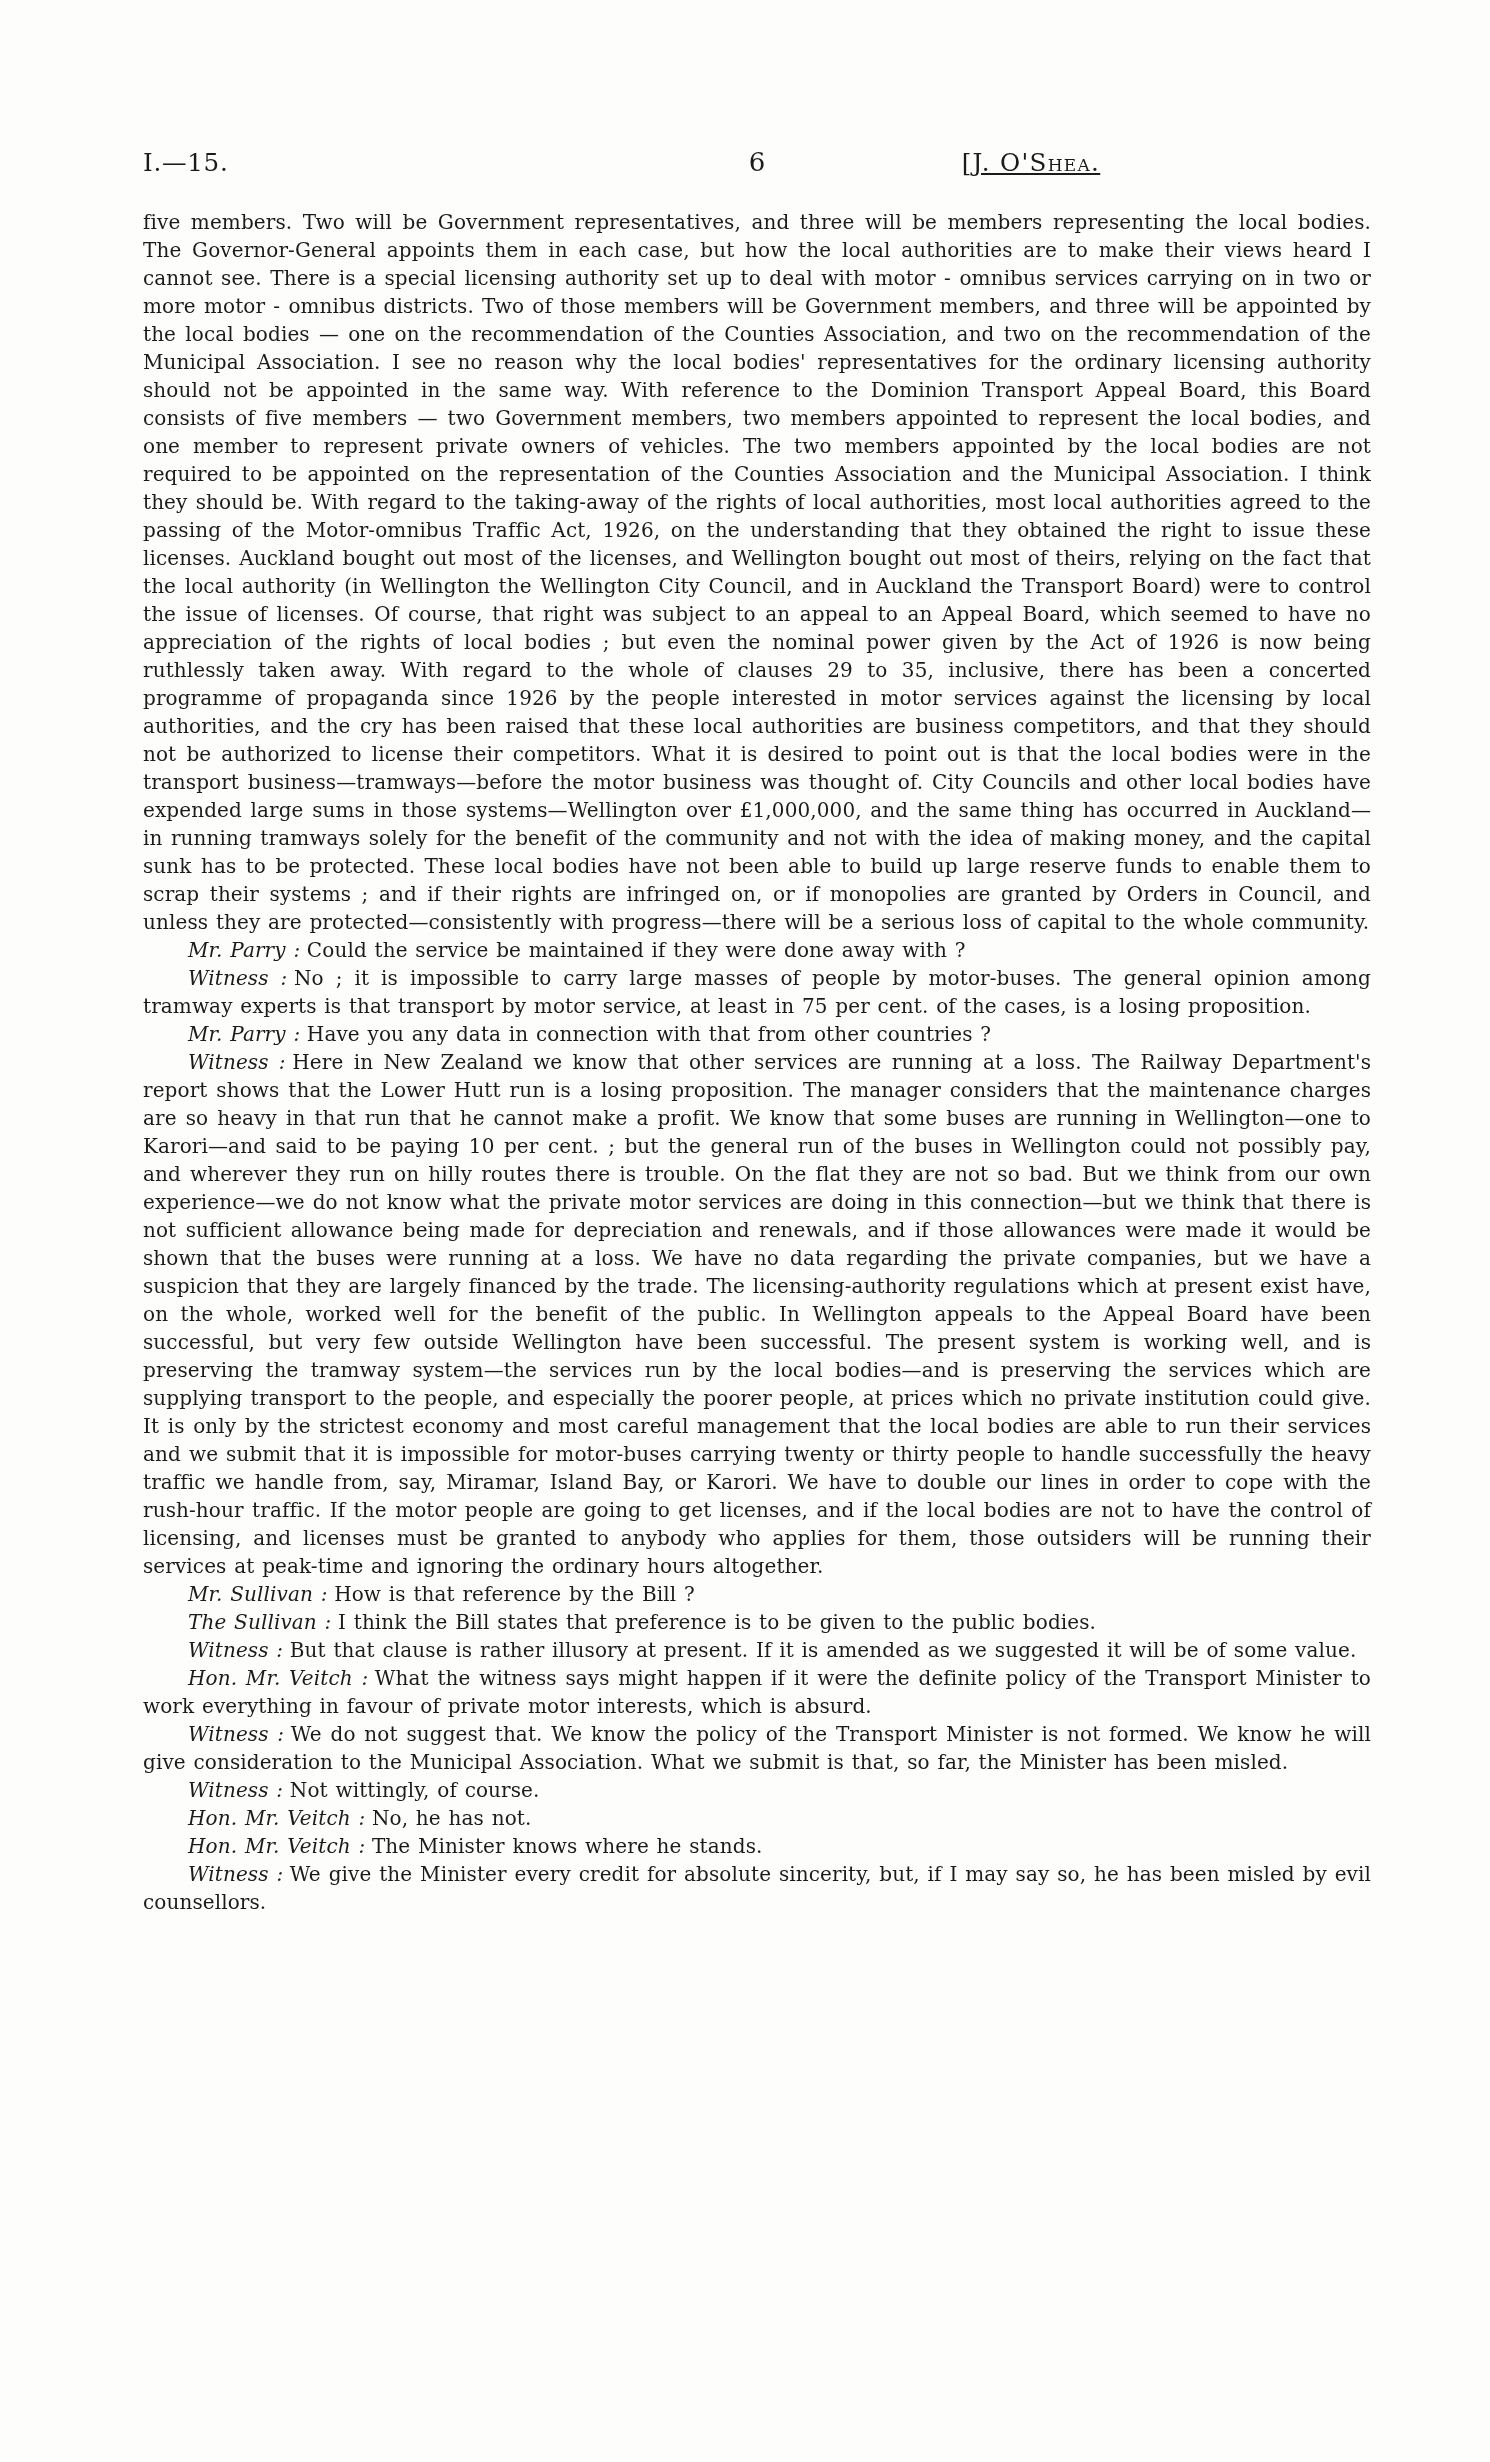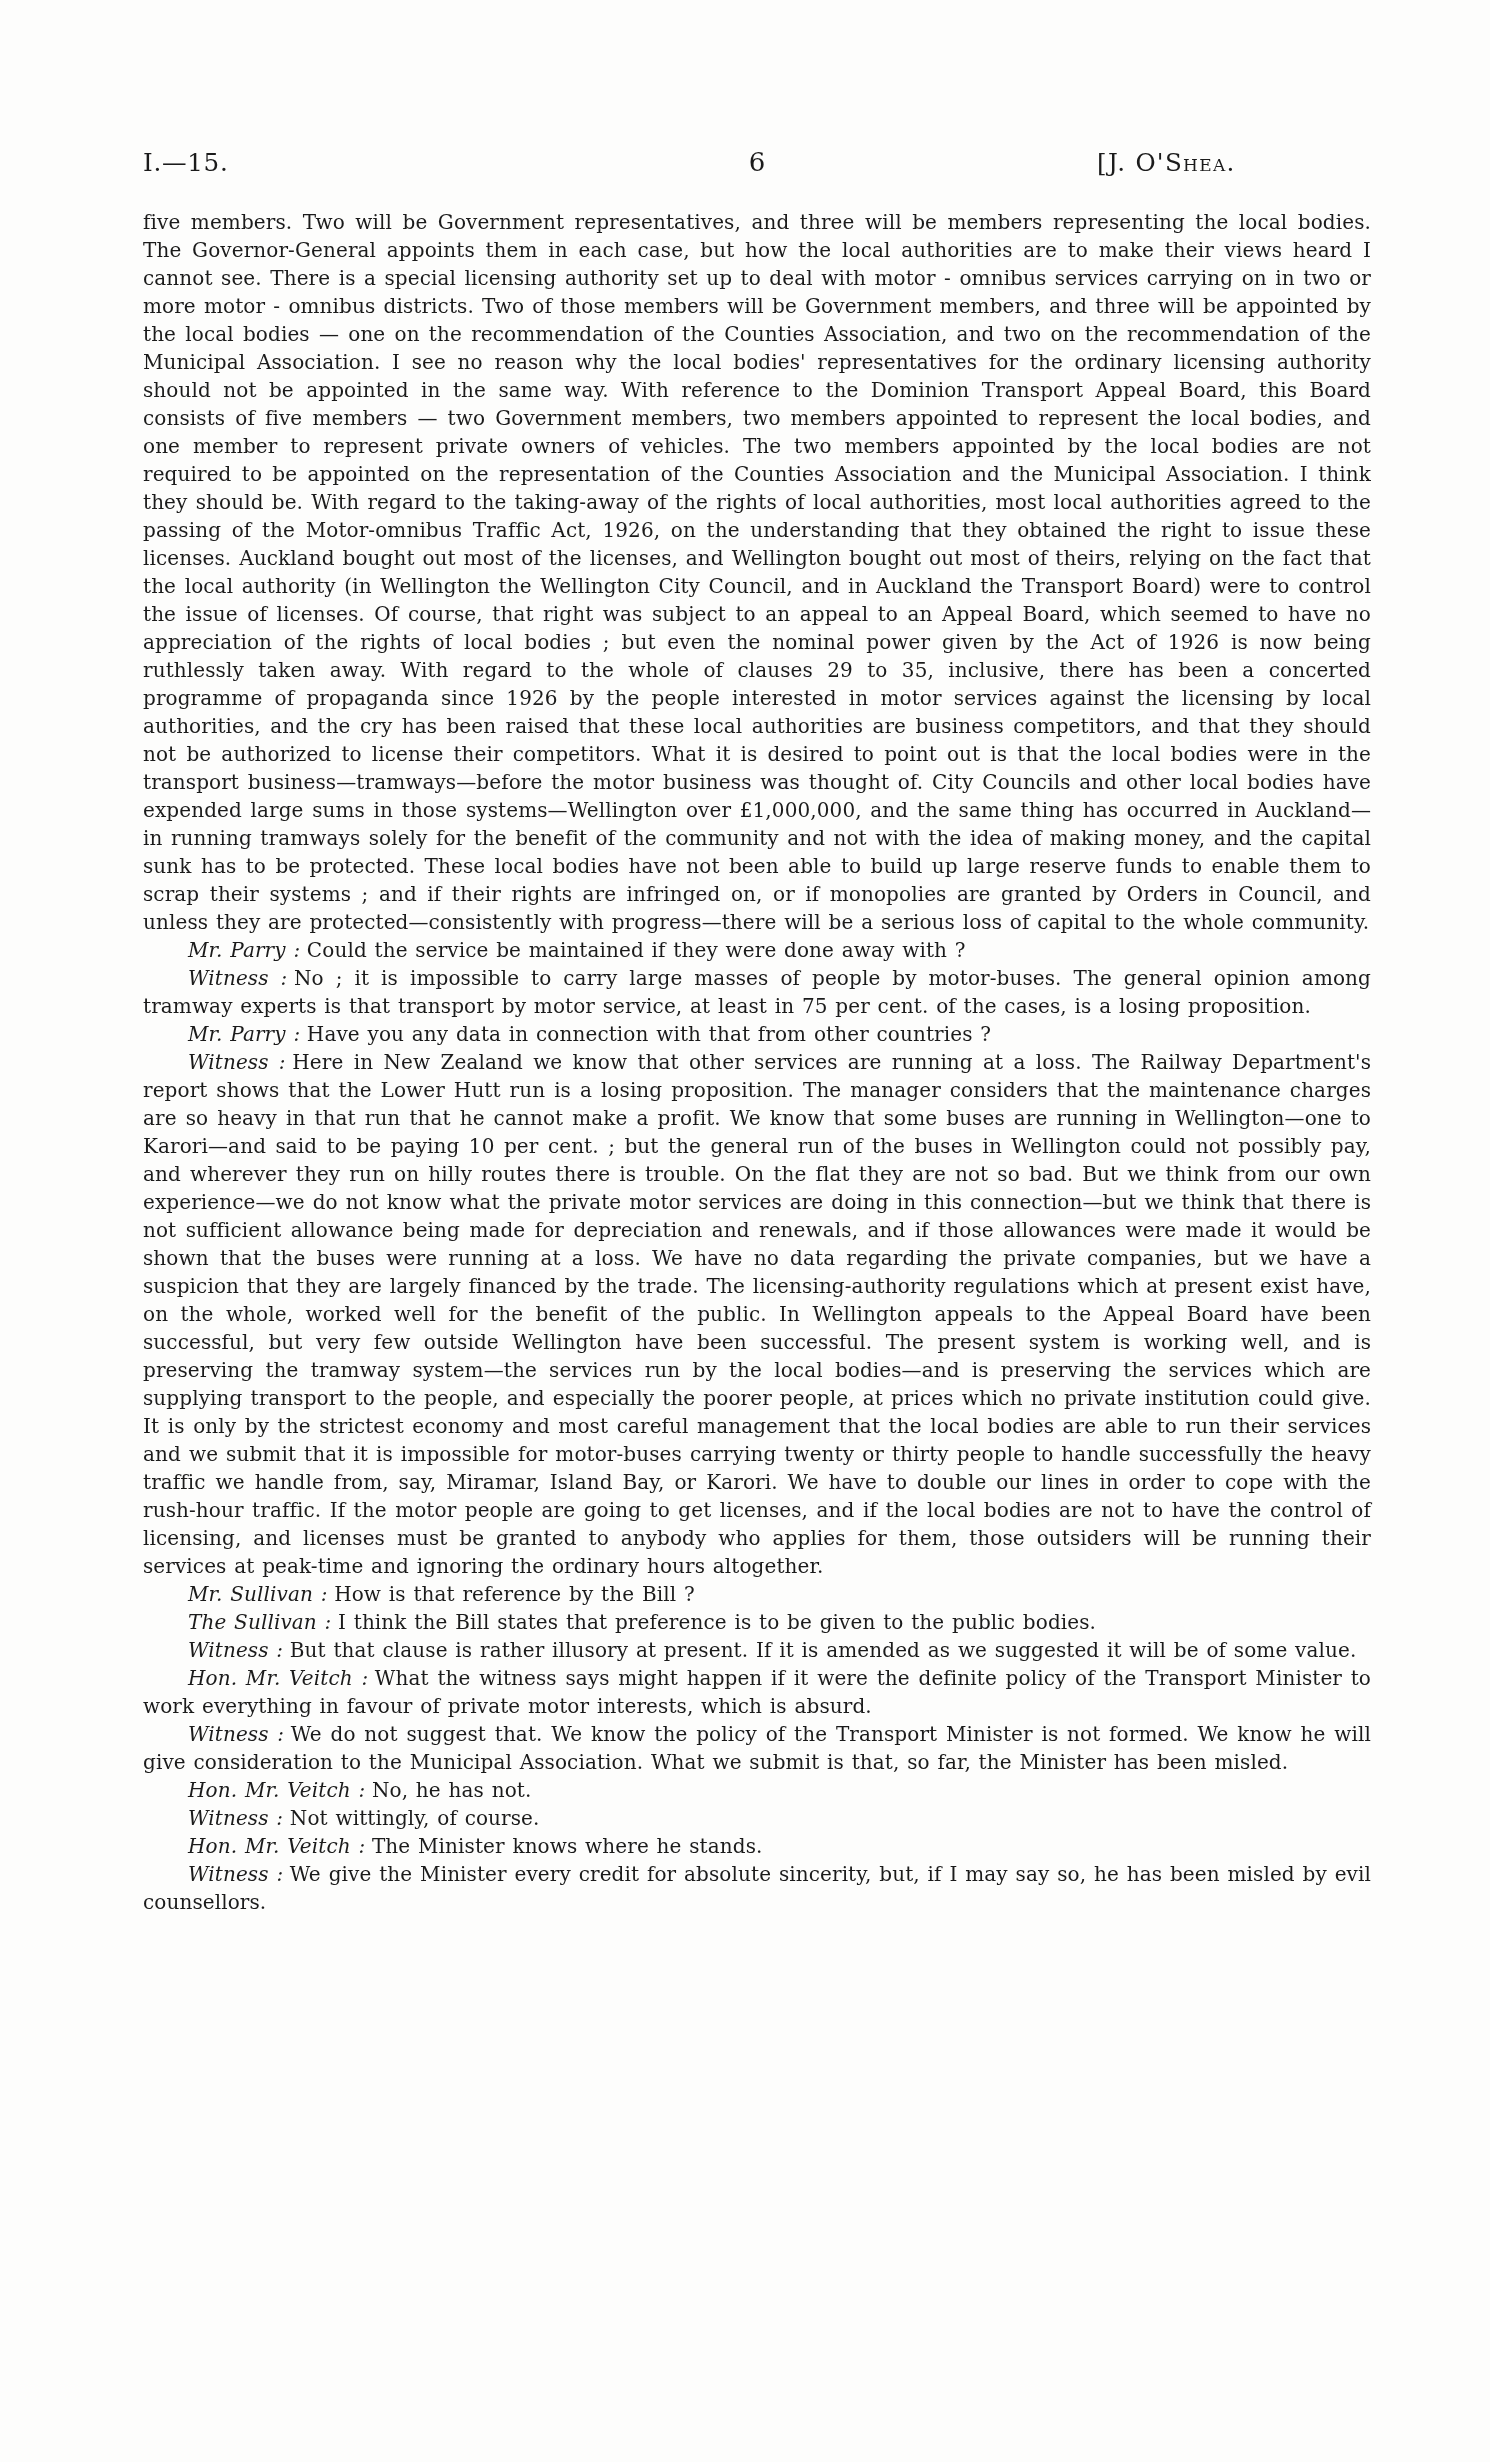--- a/index.html
+++ b/index.html
@@ -36,23 +36,24 @@
     text-align: left;
     letter-spacing: 0.7px;
   }
   .h-center {
     flex: 1;
     text-align: center;
     font-size: 26px;
   }
   .h-right {
     flex: 1;
-    text-align: center;
+    text-align: left;
     font-variant: small-caps;
     letter-spacing: 1.3px;
+    text-decoration: underline;
   }
   .text-block {
     position: absolute;
     top: 208px;
     left: 143px;
     width: 1228px;
     font-size: 20px;
     line-height: 28px;
     text-align: justify;
     word-spacing: 1.3px;
@@ -97,23 +98,23 @@
     <p class="para"><i class="speaker">Mr. Sullivan :</i><span>How is that reference by the Bill ?</span></p>
 
     <p class="para"><i class="speaker">The Sullivan :</i><span>I think the Bill states that preference is to be given to the public bodies.</span></p>
 
     <p class="para"><i class="speaker">Witness :</i><span>But that clause is rather illusory at present. If it is amended as we suggested it will be of some value.</span></p>
 
     <p class="para"><i class="speaker">Hon. Mr. Veitch :</i><span>What the witness says might happen if it were the definite policy of the Transport Minister to work everything in favour of private motor interests, which is absurd.</span></p>
 
     <p class="para"><i class="speaker">Witness :</i><span>We do not suggest that. We know the policy of the Transport Minister is not formed. We know he will give consideration to the Municipal Association. What we submit is that, so far, the Minister has been misled.</span></p>
 
+    <p class="para"><i class="speaker">Witness :</i><span>Not wittingly, of course.</span></p>
+
     <p class="para"><i class="speaker">Hon. Mr. Veitch :</i><span>No, he has not.</span></p>
-
-    <p class="para"><i class="speaker">Witness :</i><span>Not wittingly, of course.</span></p>
 
     <p class="para"><i class="speaker">Hon. Mr. Veitch :</i><span>The Minister knows where he stands.</span></p>
 
     <p class="para"><i class="speaker">Witness :</i><span>We give the Minister every credit for absolute sincerity, but, if I may say so, he has been misled by evil counsellors.</span></p>
   </main>
 
 </div>
 
 
 </body></html>

